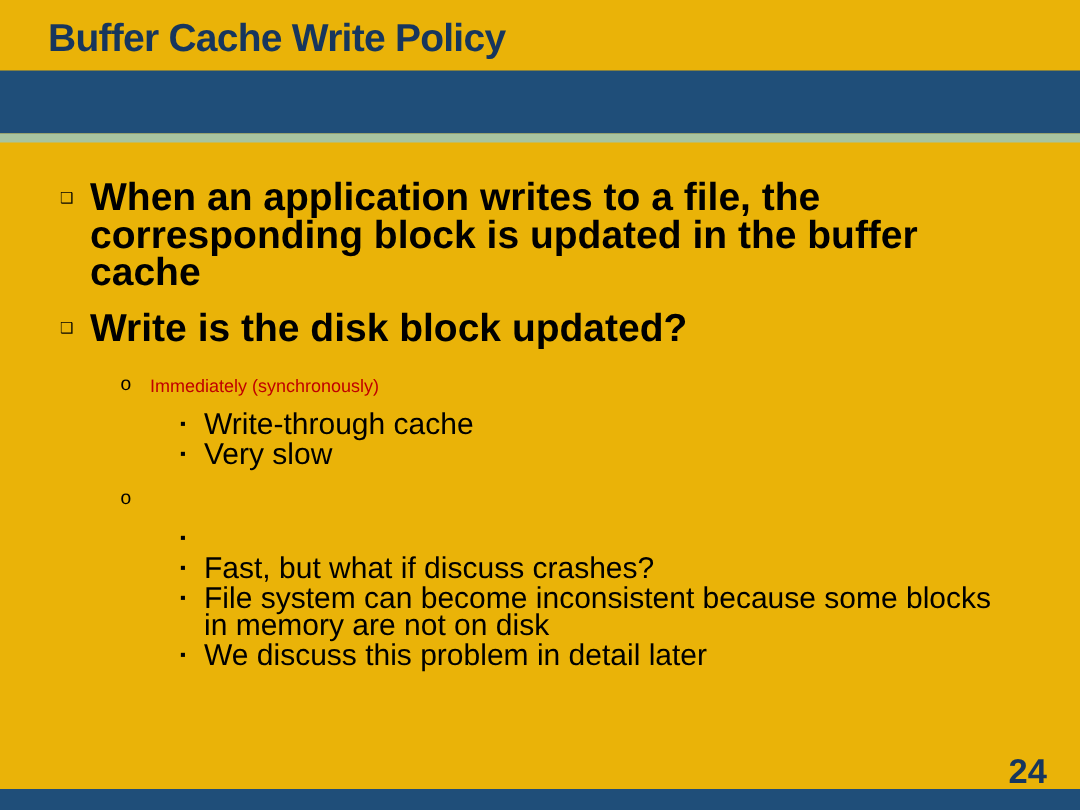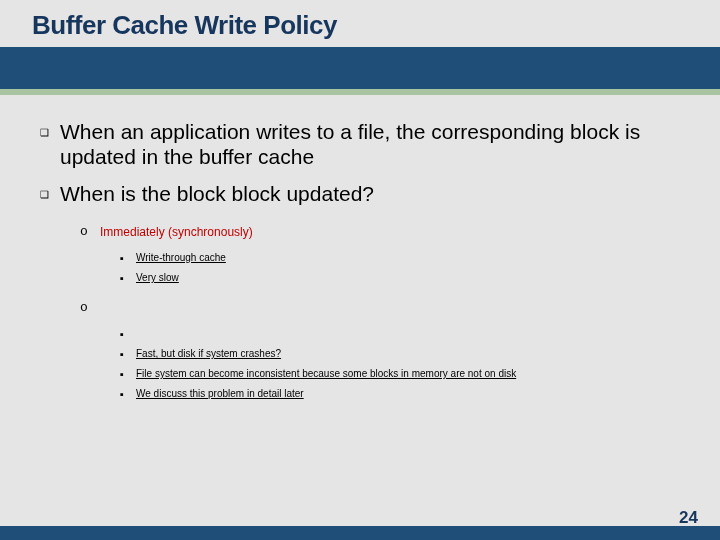--- a/index.html
+++ b/index.html
@@ -1,37 +1,37 @@
 <!DOCTYPE html>
 <html><head>
 <meta charset="utf-8">
 <style>
   * { margin: 0; padding: 0; box-sizing: border-box; }
   html, body { width: 720px; height: 540px; font-family: Arial, Helvetica, sans-serif; background: #fff; }
-  .slide { width: 720px; height: 540px; position: relative; background: #e5e5e5; }
+  .slide { width: 720px; height: 540px; position: relative; background: #eab308; }
   .title-area { padding: 10px 0 0 32px; }
   .title { font-size: 26px; font-weight: bold; color: #17365d; letter-spacing: -0.5px; }
   .blue-bar { background: #1f4e79; height: 42px; width: 100%; margin-top: 6px; }
   .green-strip { background: #a8c4a0; height: 6px; width: 100%; }
   .content { padding: 14px 40px 0 40px; color: #000; }
   .lvl1 { margin: 10px 0 12px 0; }
   .lvl1-row { display: flex; align-items: flex-start; }
   .lvl1-bullet { font-size: 10px; line-height: 28px; width: 20px; flex-shrink: 0; color: #000; }
-  .lvl1-text { font-size: 21px; line-height: 25px; }
+  .lvl1-text { font-size: 26px; line-height: 25px; font-weight: bold; }
   .lvl2 { margin: 10px 0 6px 40px; }
   .lvl2-row { display: flex; align-items: flex-start; }
   .lvl2-bullet { font-size: 13px; line-height: 22px; width: 20px; flex-shrink: 0; color: #000; font-family: 'Courier New', monospace; }
   .lvl2-text { font-size: 12px; line-height: 22px; color: #c00000; }
   .lvl3 { margin: 6px 0 2px 80px; }
   .lvl3-row { display: flex; align-items: flex-start; margin: 2px 0; }
   .lvl3-bullet { font-size: 11px; line-height: 18px; width: 16px; flex-shrink: 0; color: #000; }
-  .lvl3-text { font-size: 10px; line-height: 18px; color: #000; text-decoration: underline; }
+  .lvl3-text { font-size: 20px; line-height: 18px; color: #000; }
   .footer { position: absolute; bottom: 0; left: 0; width: 100%; }
   .footer-blue { background: #1f4e79; height: 14px; width: 100%; }
-  .page-num { position: absolute; right: 22px; bottom: 12px; font-size: 17px; font-weight: bold; color: #17365d; }
+  .page-num { position: absolute; right: 22px; bottom: 12px; font-size: 23px; font-weight: bold; color: #17365d; }
 </style>
 </head>
 <body>
 
 <div class="slide">
   <div class="title-area">
     <div class="title">Buffer Cache Write Policy</div>
   </div>
   <div class="blue-bar"></div>
   <div class="green-strip"></div>
@@ -41,21 +41,21 @@
     <div class="lvl1">
       <div class="lvl1-row">
         <span class="lvl1-bullet">❑</span>
         <span class="lvl1-text">When an application writes to a file, the corresponding block is updated in the buffer cache</span>
       </div>
     </div>
 
     <div class="lvl1">
       <div class="lvl1-row">
         <span class="lvl1-bullet">❑</span>
-        <span class="lvl1-text">When is the block block updated?</span>
+        <span class="lvl1-text">Write is the disk block updated?</span>
       </div>
     </div>
 
     <div class="lvl2">
       <div class="lvl2-row">
         <span class="lvl2-bullet">o</span>
         <span class="lvl2-text">Immediately (synchronously)</span>
       </div>
     </div>
     <div class="lvl3">
@@ -73,21 +73,21 @@
       <div class="lvl2-row">
         <span class="lvl2-bullet">o</span>
       </div>
     </div>
     <div class="lvl3">
       <div class="lvl3-row">
         <span class="lvl3-bullet">▪</span>
       </div>
       <div class="lvl3-row">
         <span class="lvl3-bullet">▪</span>
-        <span class="lvl3-text">Fast, but disk if system crashes?</span>
+        <span class="lvl3-text">Fast, but what if discuss crashes?</span>
       </div>
       <div class="lvl3-row">
         <span class="lvl3-bullet">▪</span>
         <span class="lvl3-text">File system can become inconsistent because some blocks in memory are not on disk</span>
       </div>
       <div class="lvl3-row">
         <span class="lvl3-bullet">▪</span>
         <span class="lvl3-text">We discuss this problem in detail later</span>
       </div>
     </div>

